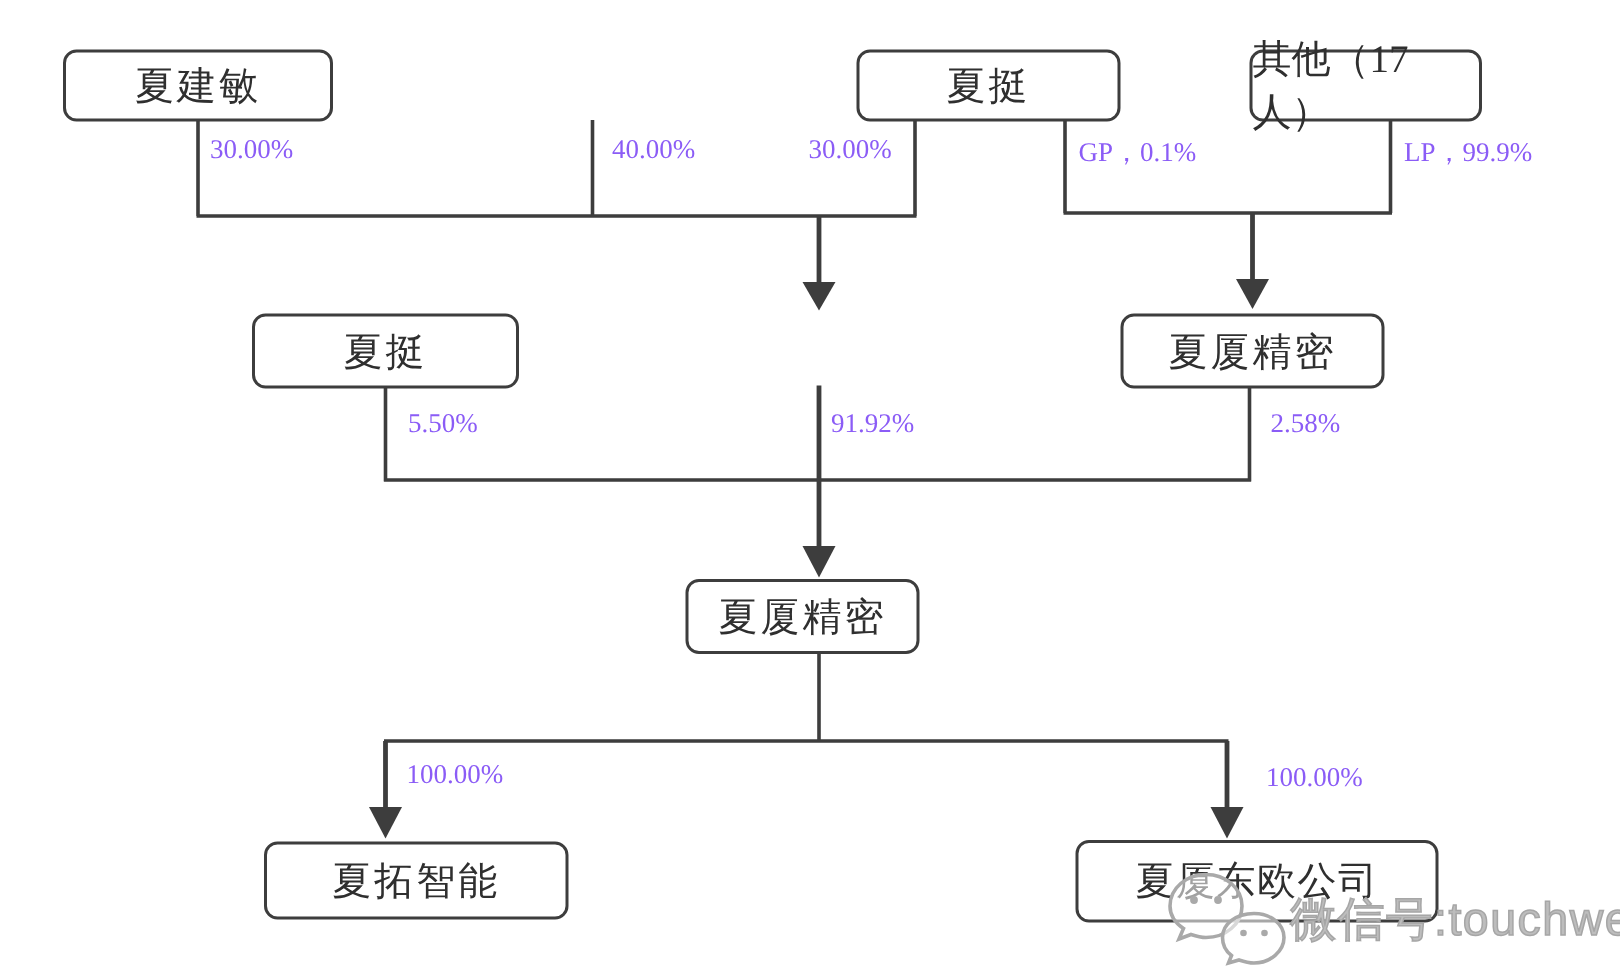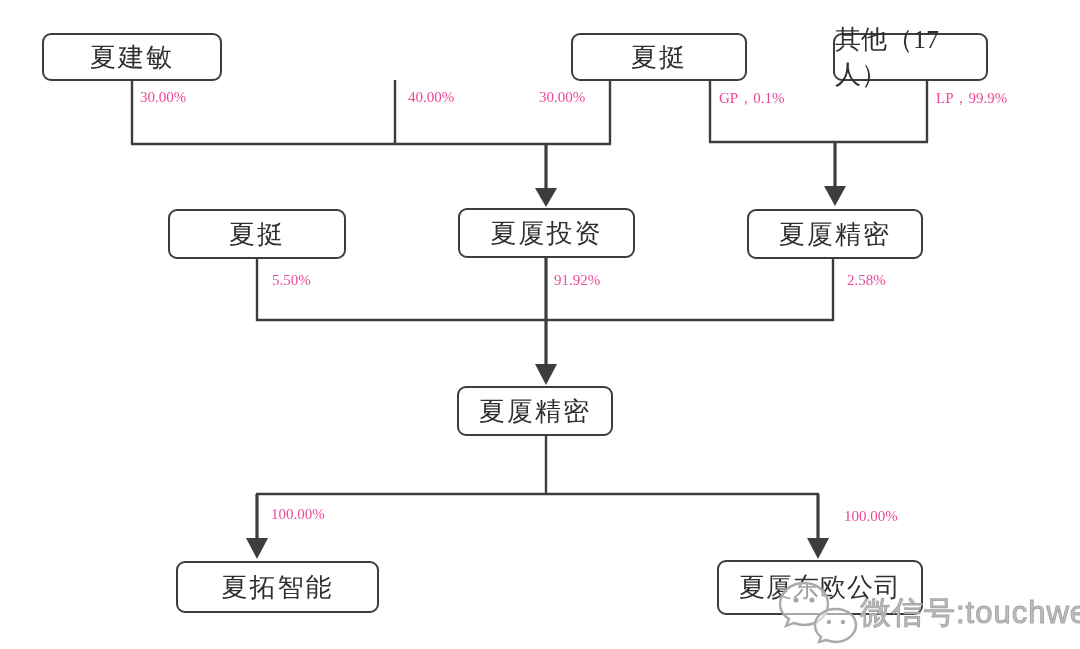--- a/index.html
+++ b/index.html
@@ -9,21 +9,21 @@
   }
   #wires{position:absolute;left:0;top:0;width:1080px;height:649px;}
   .node{
     position:absolute;box-sizing:border-box;
     border:2.5px solid #3d3d3d;border-radius:9px;background:#ffffff;
     display:flex;align-items:center;justify-content:center;
     font-size:26px;color:#2f2f2f;letter-spacing:2px;
     font-family:"Liberation Serif","DejaVu Serif",serif;
   }
   .pct{
-    position:absolute;font-size:15px;color:#ec4899;white-space:nowrap;
+    position:absolute;font-size:18px;color:#8b5cf6;white-space:nowrap;
     font-family:"Liberation Serif","DejaVu Serif",serif;
   }
   .watermark{
     position:absolute;left:778px;top:580px;display:flex;align-items:center;
     pointer-events:none;
   }
   .watermark .wm-text{
     font-family:"Liberation Sans","DejaVu Sans",sans-serif;
     font-size:31px;color:#bdbdbd;-webkit-text-stroke:1px #a6a6a6;
     letter-spacing:1px;margin-left:2px;white-space:nowrap;
@@ -58,34 +58,33 @@
   <div class="node" style="left:571px;top:33px;width:176px;height:48px">夏挺</div>
   <div class="node" style="left:833px;top:33px;width:155px;height:48px;letter-spacing:0">其他（17人）</div>
 
   <div class="pct" style="left:140px;top:89px">30.00%</div>
   <div class="pct" style="left:408px;top:89px">40.00%</div>
   <div class="pct" style="left:539px;top:89px">30.00%</div>
   <div class="pct" style="left:719px;top:89px">GP，0.1%</div>
   <div class="pct" style="left:936px;top:89px">LP，99.9%</div>
 
   <div class="node" style="left:168px;top:209px;width:178px;height:50px">夏挺</div>
-  <div class="node" style="left:458px;top:208px;width:177px;height:50px">夏厦投资</div>
   <div class="node" style="left:747px;top:209px;width:176px;height:50px">夏厦精密</div>
 
   <div class="pct" style="left:272px;top:272px">5.50%</div>
   <div class="pct" style="left:554px;top:272px">91.92%</div>
   <div class="pct" style="left:847px;top:272px">2.58%</div>
 
   <div class="node" style="left:457px;top:386px;width:156px;height:50px">夏厦精密</div>
 
   <div class="pct" style="left:271px;top:506px">100.00%</div>
   <div class="pct" style="left:844px;top:508px">100.00%</div>
 
   <div class="node" style="left:176px;top:561px;width:203px;height:52px">夏拓智能</div>
-  <div class="node" style="left:717px;top:560px;width:206px;height:55px;letter-spacing:1px">夏厦东欧公司</div>
+  <div class="node" style="left:717px;top:560px;width:242px;height:55px;letter-spacing:1px">夏厦东欧公司</div>
 
   <div class="watermark">
     <svg width="80" height="66" viewBox="0 0 80 66">
       <g fill="rgba(255,255,255,0.55)" stroke="#a9a9a9" stroke-width="2.4">
         <path d="M50 24 C50 36 39 45 26 45 C22 45 19 44 16 43 L8 46 L11 39 C5 35 2 30 2 24 C2 12 13 3 26 3 C39 3 50 12 50 24 Z"></path>
         <path d="M78 45 C78 54 69 62 58 62 C54 62 51 61 48 60 L41 62 L43 57 C39 54 37 50 37 45 C37 36 46 29 58 29 C69 29 78 36 78 45 Z"></path>
       </g>
       <g fill="#a9a9a9" stroke="none">
         <circle cx="18" cy="20" r="2.6"></circle>
         <circle cx="34" cy="20" r="2.6"></circle>

